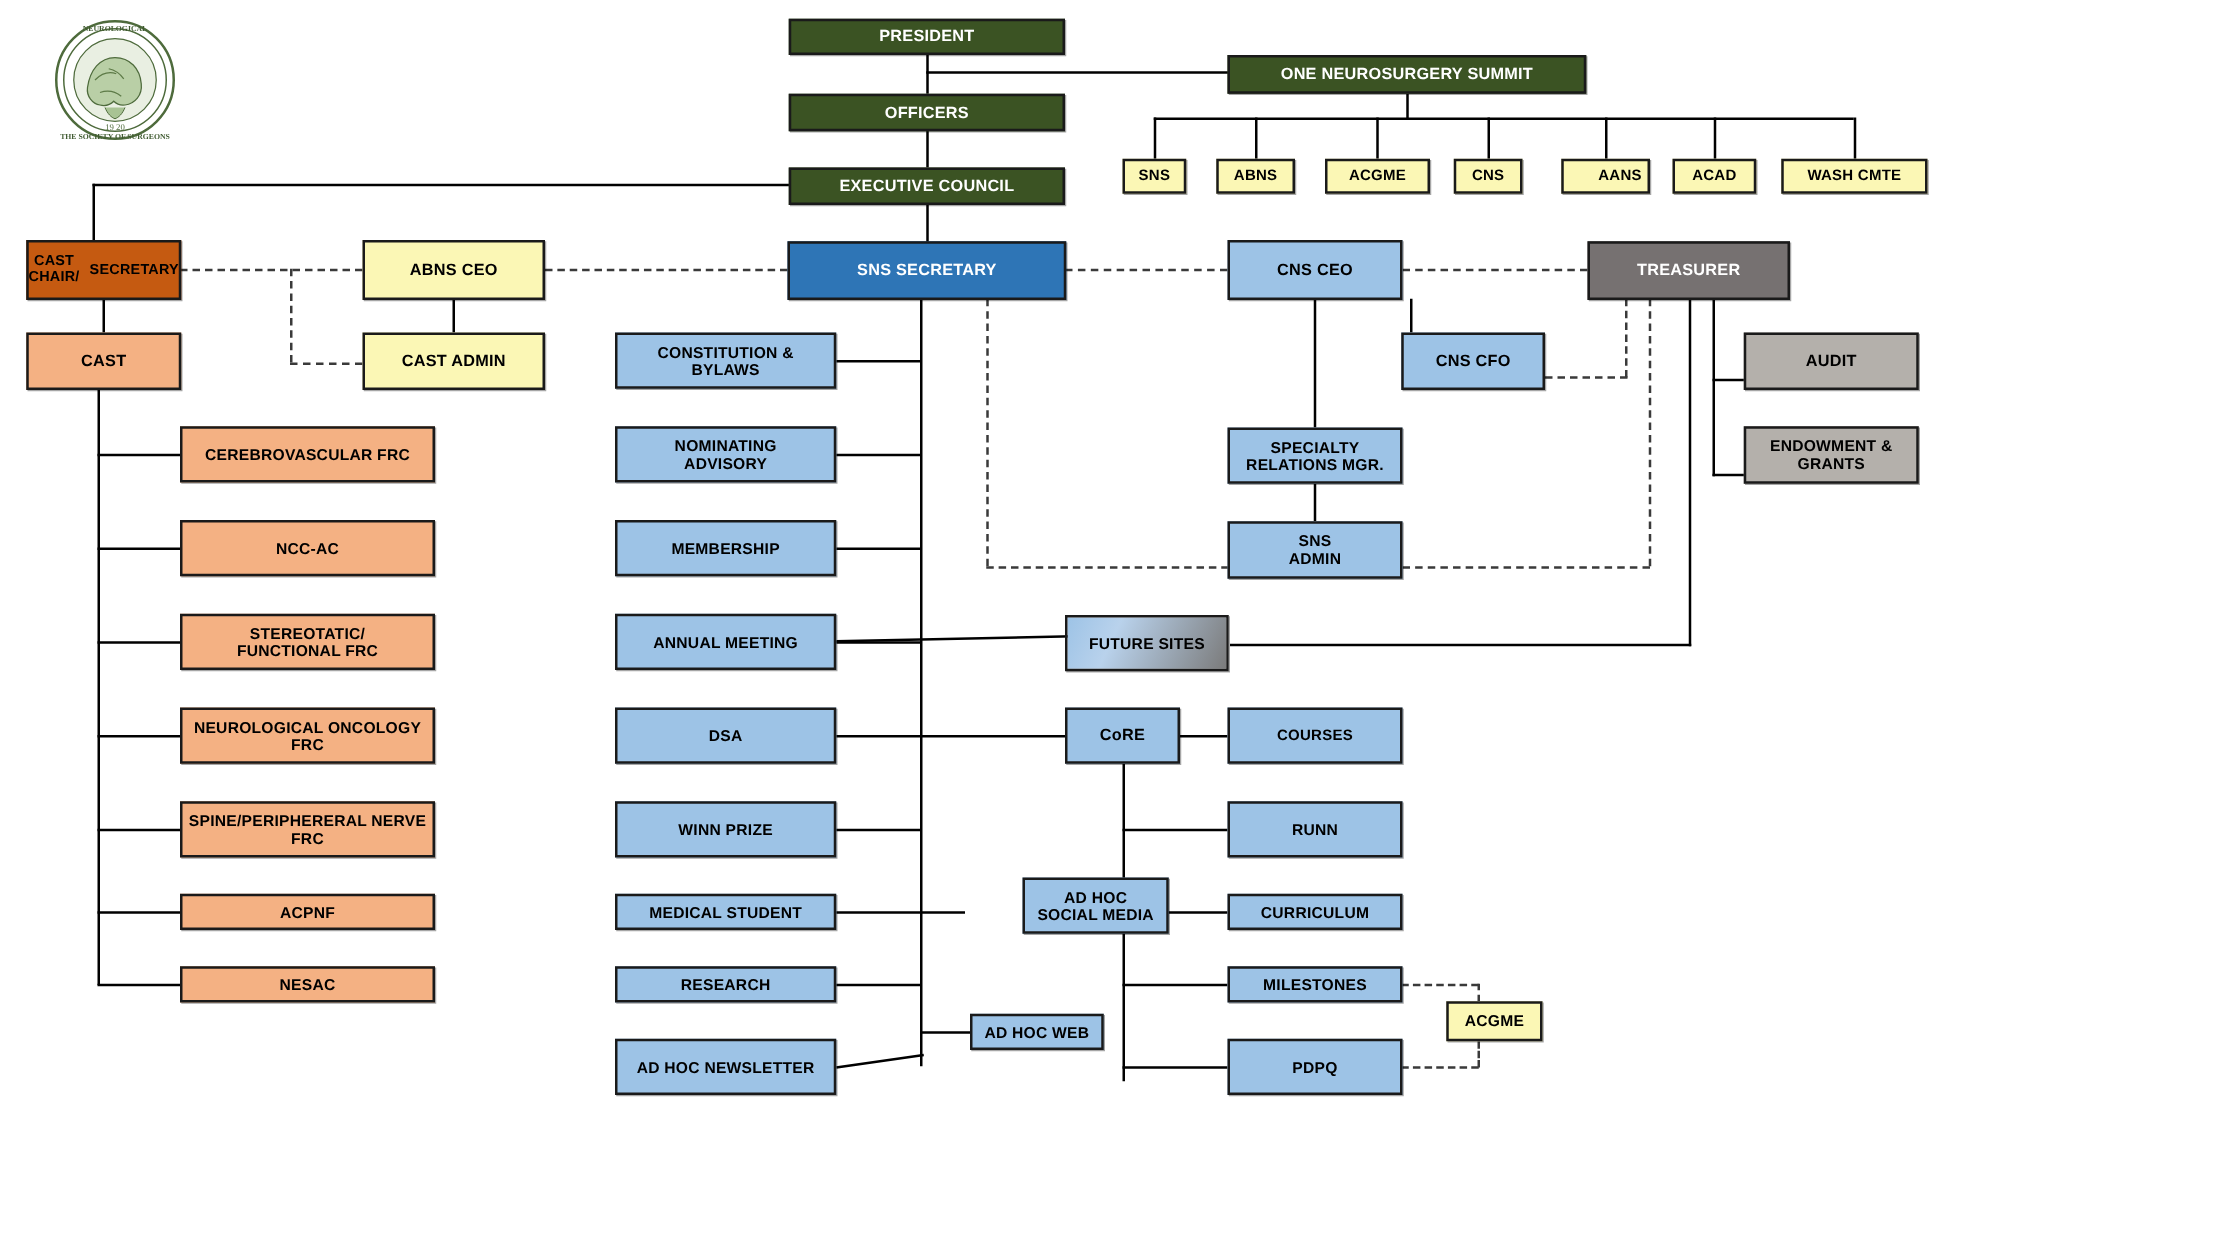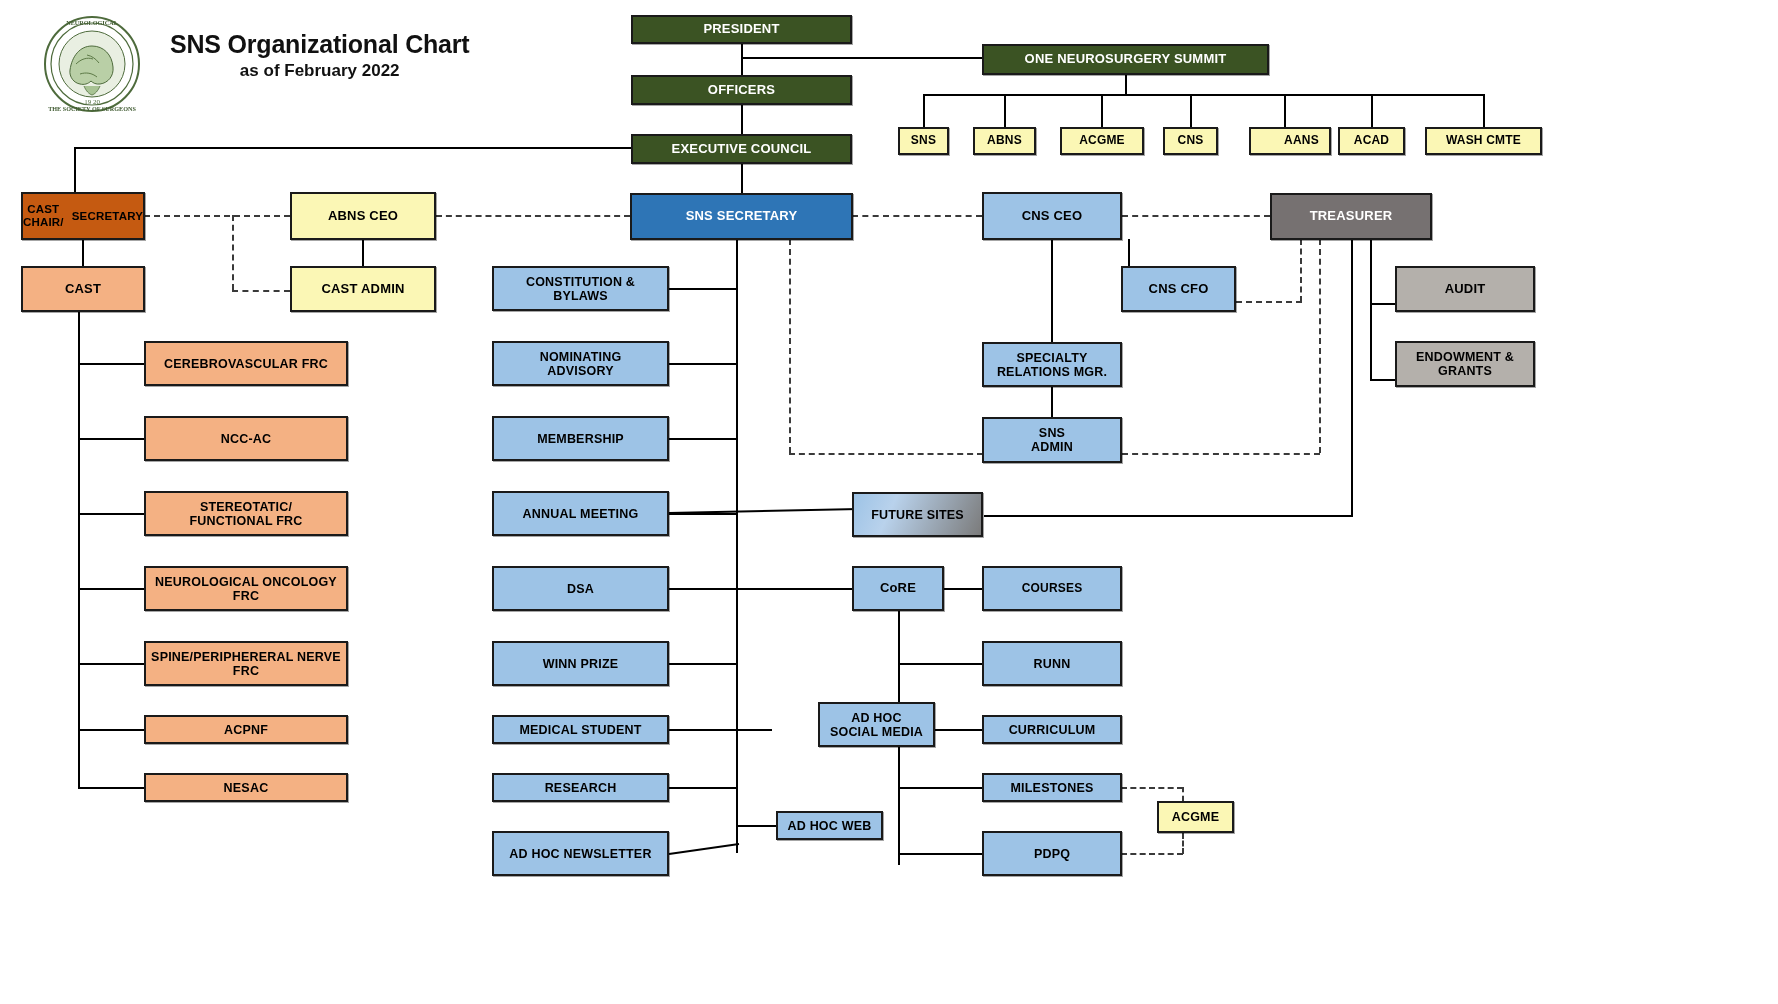--- a/index.html
+++ b/index.html
@@ -50,24 +50,20 @@
       <path d="M34 50c5-5 11-7 17-5M38 60c6-2 12-1 17 3M45 41c5 1 9 4 12 8" fill="none" stroke="#5d7a47" stroke-width="1"></path>
       <path d="M42 72c2 5 5 8 8 9 3-1 6-4 8-9" fill="#a8c394" stroke="#4e6b3c" stroke-width=".8"></path>
       <text x="50" y="90" font-size="7" fill="#4e6b3c" text-anchor="middle" font-family="'Liberation Serif',serif">19  20</text>
       <g fill="#3f5a30" font-family="'Liberation Serif',serif" font-size="6.2" font-weight="bold">
         <text x="50" y="11" text-anchor="middle">NEUROLOGICAL</text>
         <text x="50" y="97" text-anchor="middle">THE SOCIETY OF  SURGEONS</text>
       </g>
     </svg>
   </div>
 
-  <div id="titleblock">
-    <div id="title">SNS Organizational Chart</div>
-    <div id="subtitle">as of February 2022</div>
-  </div>
 
   <div class="ln lnv" style="left:741px;top:43px;height:32px;"></div>
 
   <div class="ln lnh" style="left:741px;top:57px;width:242px;"></div>
 
   <div class="ln lnv" style="left:741px;top:104px;height:30px;"></div>
 
   <div class="ln lnv" style="left:741px;top:164px;height:30px;"></div>
 
   <div class="ln lnh" style="left:74px;top:147px;width:558px;"></div>
@@ -182,21 +178,21 @@
   </div>
   <div class="node yellow" style="left:973px;top:127px;width:63px;height:28px;font-size:12px;">
     <span>ABNS</span>
   </div>
   <div class="node yellow" style="left:1060px;top:127px;width:84px;height:28px;font-size:12px;">
     <span>ACGME</span>
   </div>
   <div class="node yellow" style="left:1163px;top:127px;width:55px;height:28px;font-size:12px;">
     <span>CNS</span>
   </div>
-  <div class="node yellow" style="left:1249px;top:127px;width:82px;height:28px;font-size:12px;padding-left:23px;">
+  <div class="node yellow" style="left:1249px;top:127px;width:71px;height:28px;font-size:12px;padding-left:23px;">
     <span>AANS</span>
   </div>
   <div class="node yellow" style="left:1338px;top:127px;width:67px;height:28px;font-size:12px;">
     <span>ACAD</span>
   </div>
   <div class="node yellow" style="left:1425px;top:127px;width:117px;height:28px;font-size:12px;">
     <span>WASH CMTE</span>
   </div>
 
   <div class="node orange-dark" style="left:21px;top:192px;width:124px;height:48px;font-size:11.5px;flex-direction:row;">

